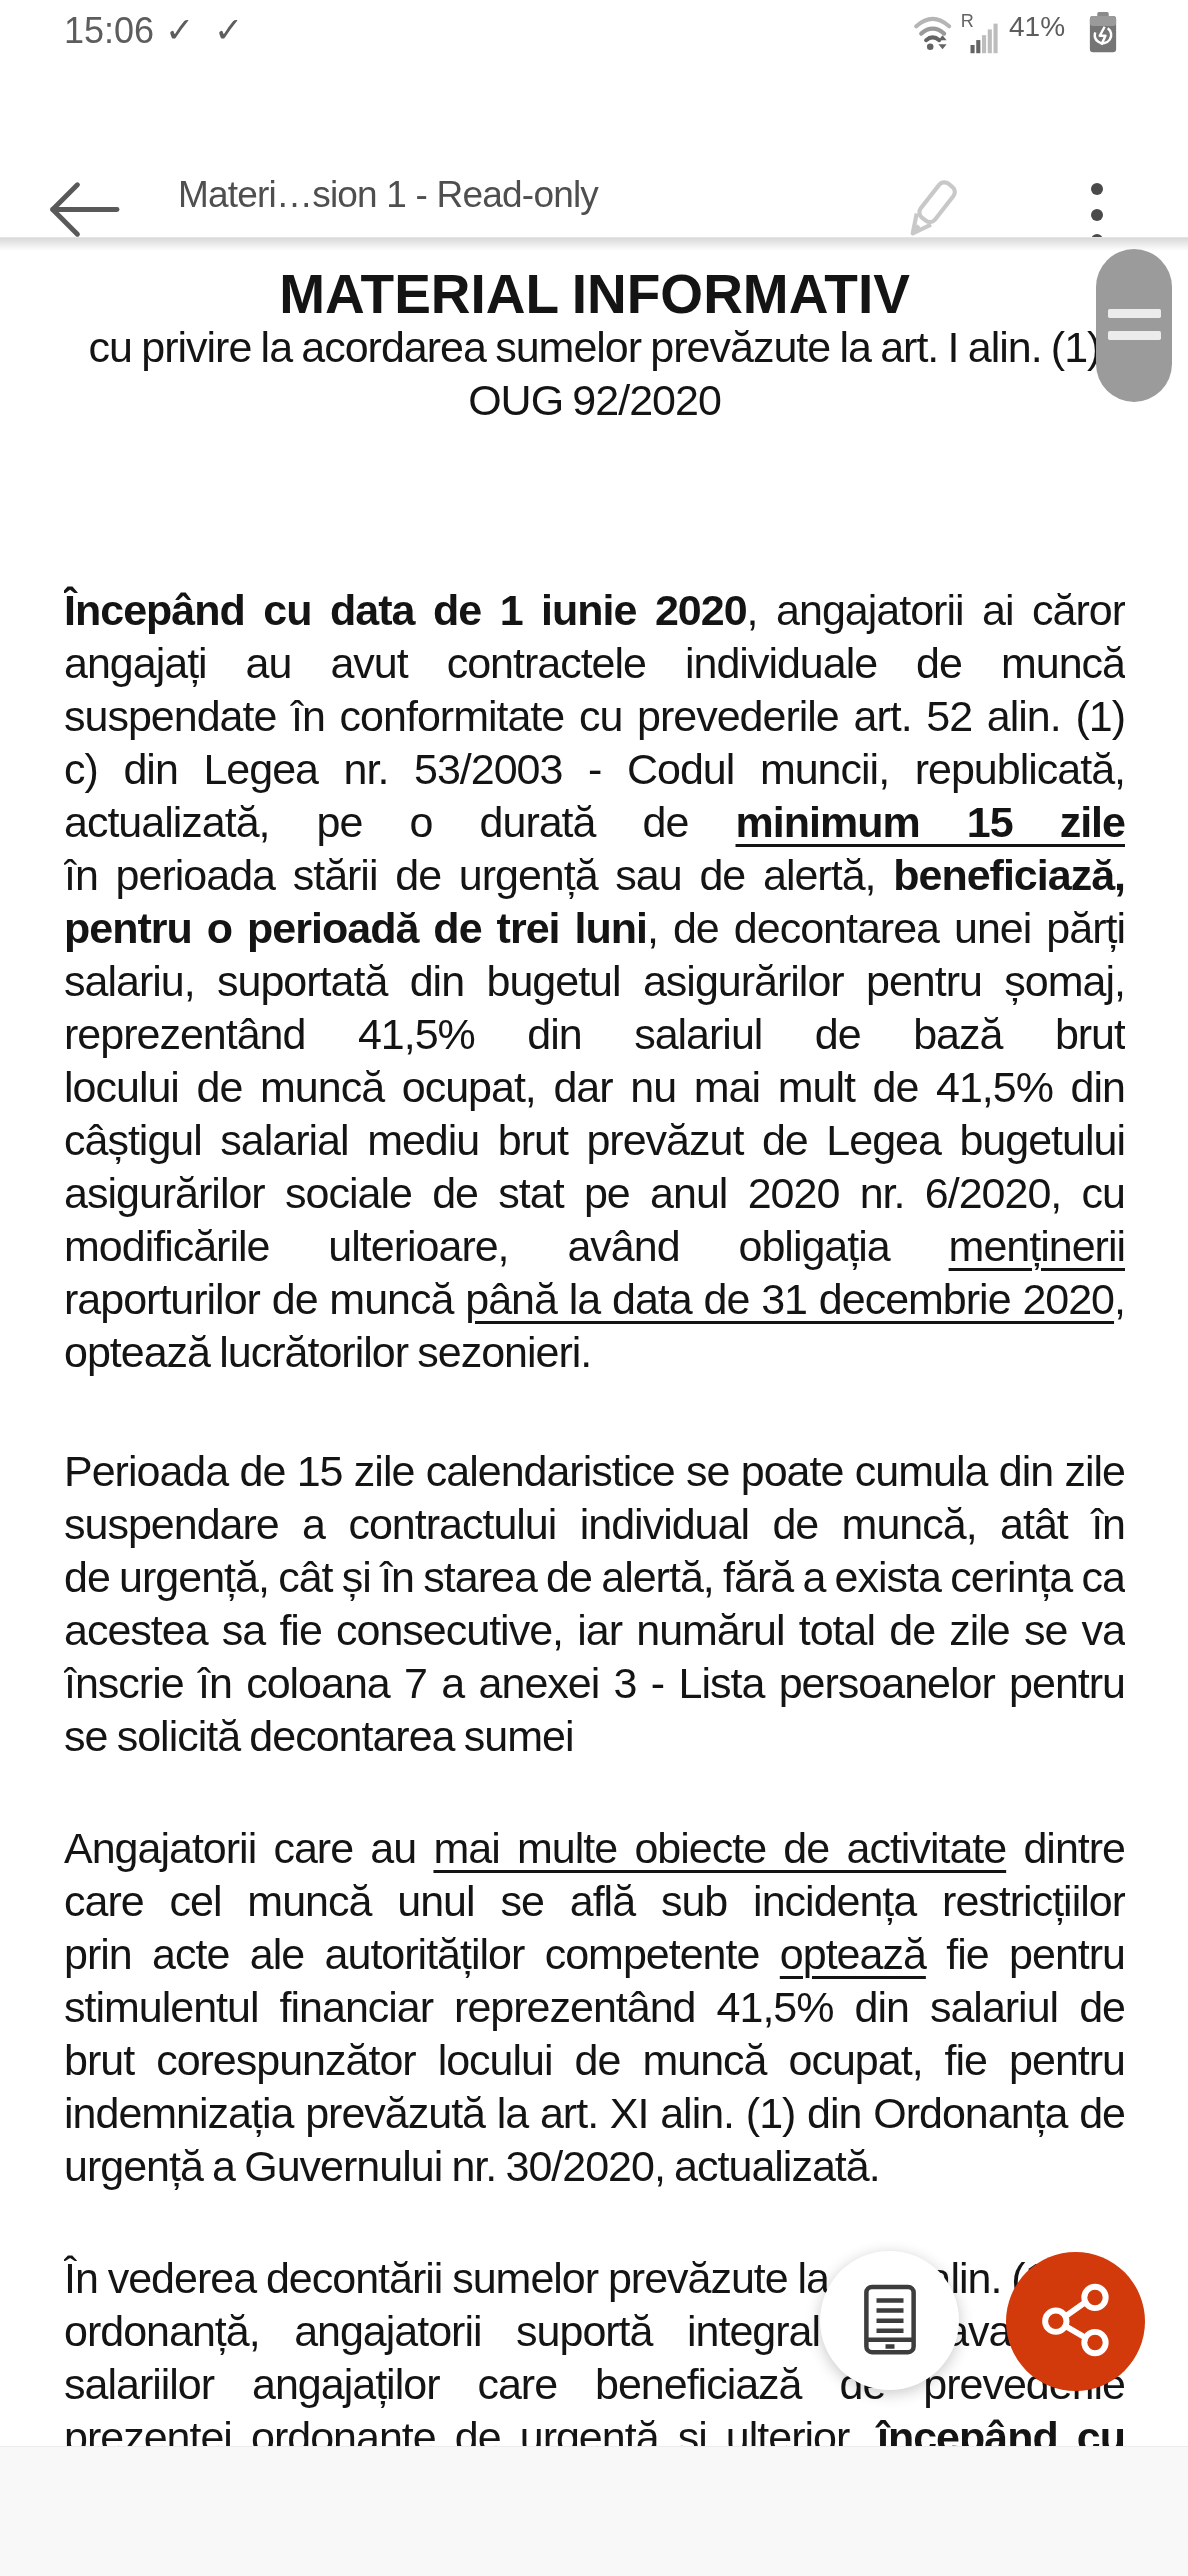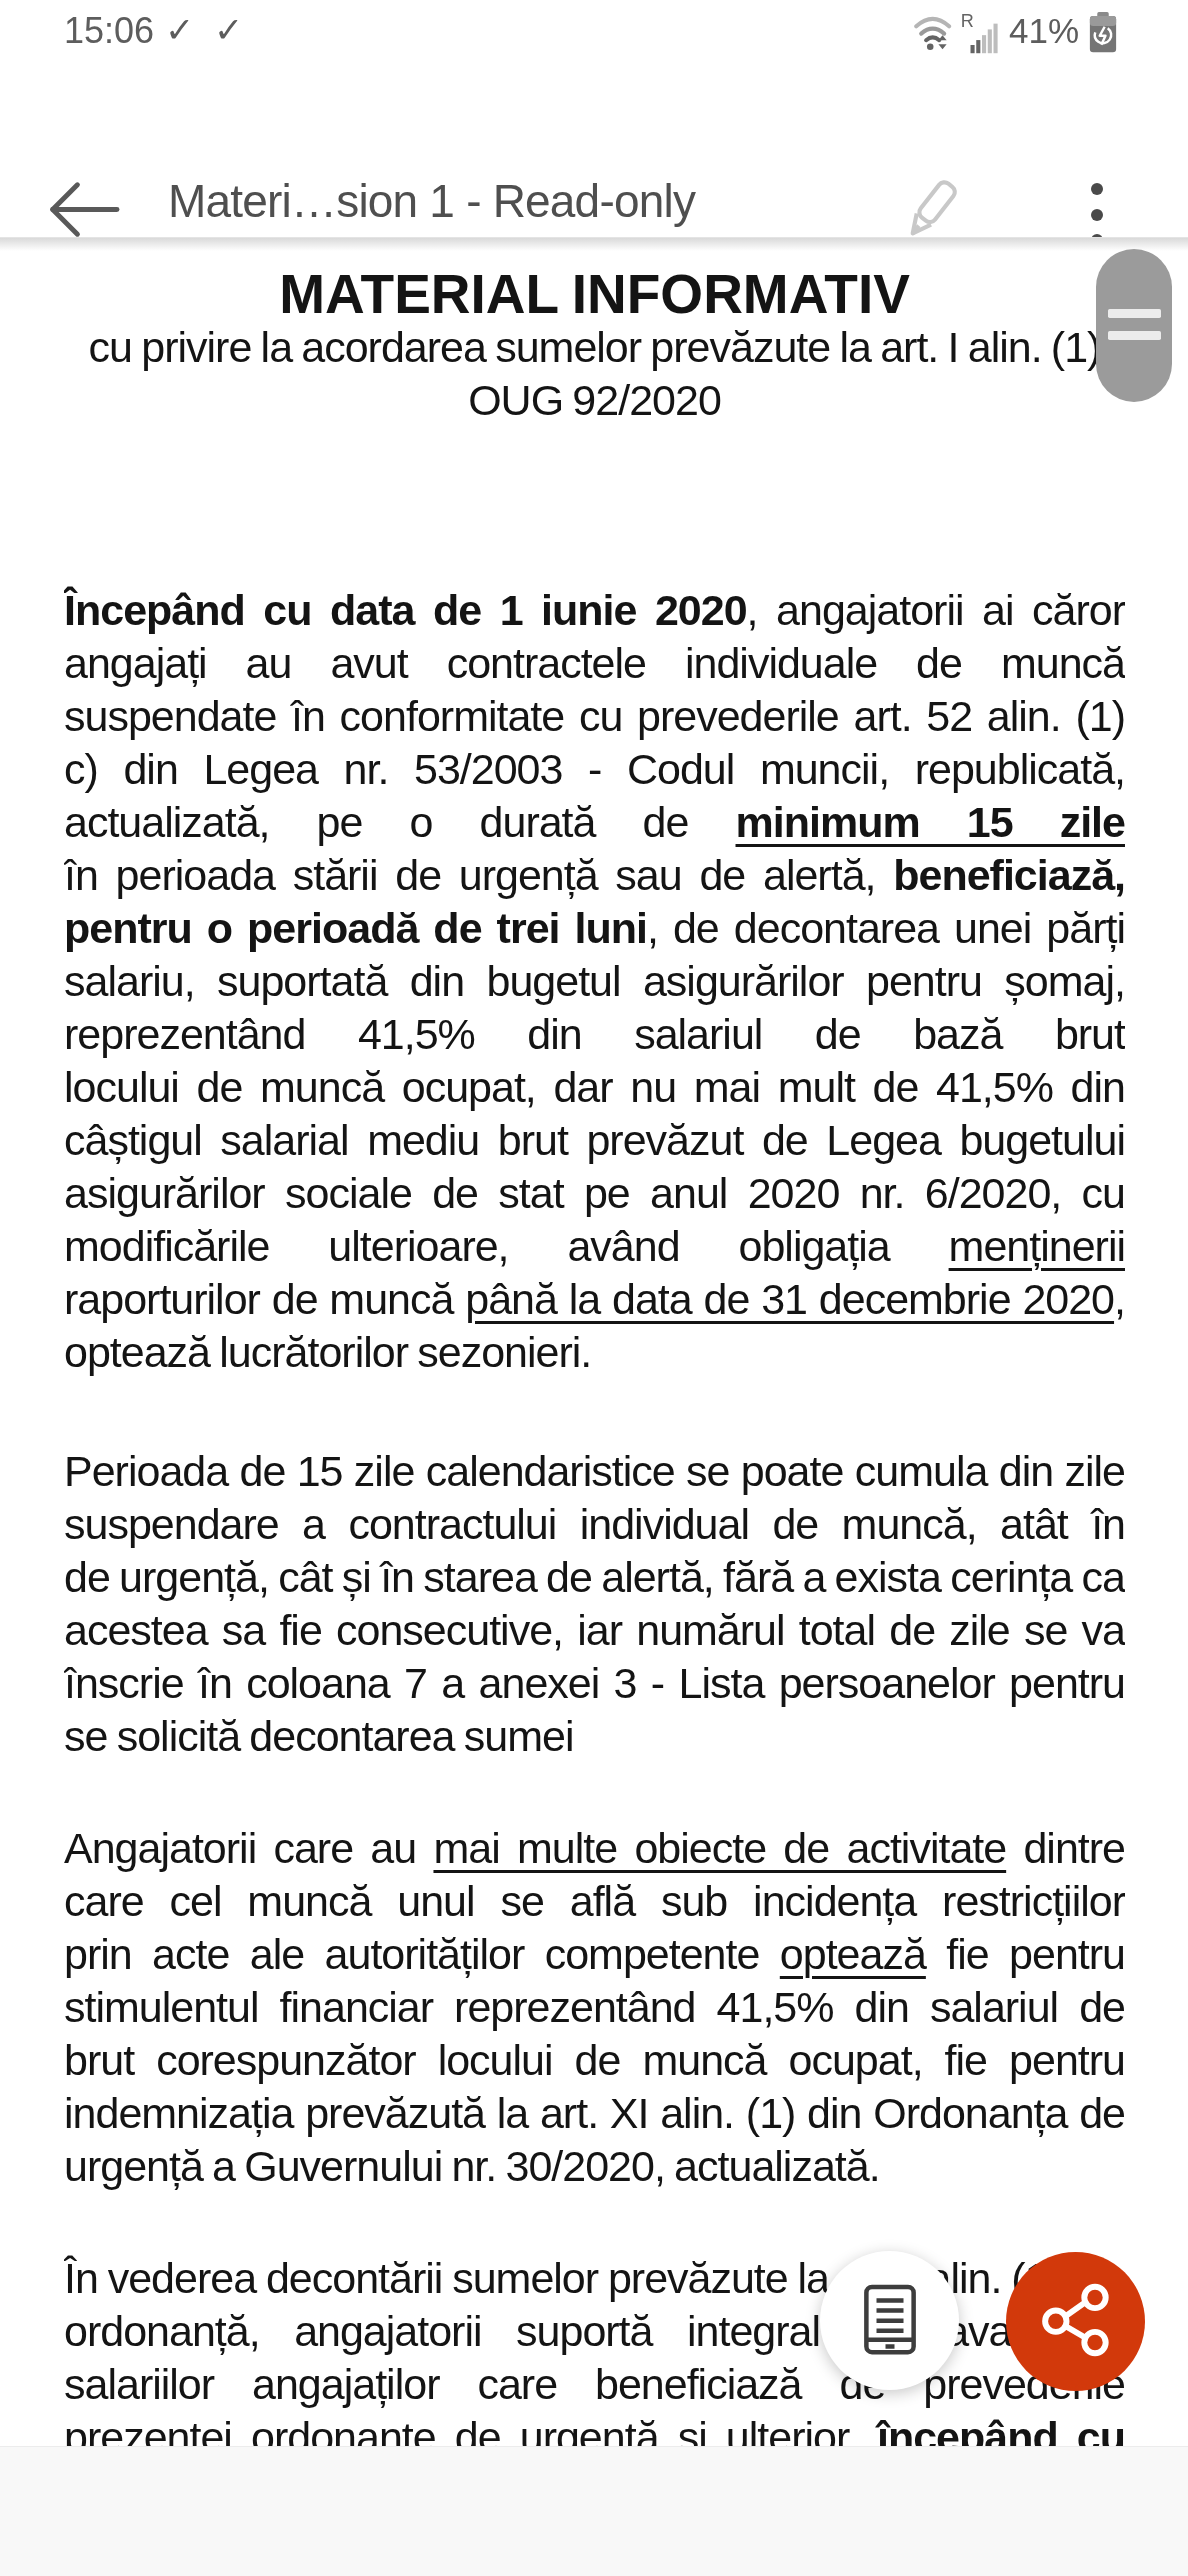--- a/index.html
+++ b/index.html
@@ -6,26 +6,26 @@
   body{
     width:1189px;height:2576px;position:relative;overflow:hidden;
     background:#ffffff;font-family:"Liberation Sans",sans-serif;
   }
   
   .status-bar{position:absolute;left:0;top:0;width:1189px;height:58px;background:#fff;}
   .sb-time{position:absolute;left:64px;top:10px;font-size:36px;color:#5d5d5d;letter-spacing:0;}
   .sb-checks{position:absolute;left:165px;top:10px;font-size:35px;color:#5d5d5d;letter-spacing:5px;}
   .sb-wifi{position:absolute;left:913px;top:13.2px;}
   .sb-sig{position:absolute;left:959px;top:11.6px;}
-  .sb-batt-pct{position:absolute;left:1009px;top:10.7px;font-size:35px;color:#5d5d5d;}
+  .sb-batt-pct{position:absolute;left:1009px;top:10.7px;font-size:28px;color:#5d5d5d;}
   .sb-batt{position:absolute;left:1088px;top:11.6px;}
   
   .title-bar{position:absolute;left:0;top:58px;width:1189px;height:179px;background:#fff;}
   .tb-back{position:absolute;left:46px;top:121px;}
-  .tb-title{position:absolute;left:168px;top:116px;font-size:46px;color:#4f4f4f;letter-spacing:-0.8px;white-space:nowrap;}
+  .tb-title{position:absolute;left:178px;top:116px;font-size:37px;color:#4f4f4f;letter-spacing:-0.8px;white-space:nowrap;}
   .tb-pencil{position:absolute;left:893px;top:114px;}
   .tb-dots{position:absolute;left:1091px;top:125px;width:13.2px;}
   .tb-dots i{display:block;width:12.4px;height:12.4px;border-radius:50%;background:#4a4a4a;margin-bottom:13.2px;}
   
   .doc{position:absolute;left:0;top:237px;width:1189px;height:2209px;background:#fff;overflow:hidden;border-top:1.7px solid #e4e4e4;}
   .doc-shadow{position:absolute;left:0;top:0;width:100%;height:13.2px;background:linear-gradient(#d9d9d9,rgba(255,255,255,0));}
   .doc-text{padding:0 64px;color:#141414;}
   .block .line{font-size:43px;line-height:53px;height:53px;letter-spacing:-1px;word-spacing:-1.7px;overflow:hidden;}
   .block.center .line{text-align:center;}
   .block.justify .line{text-align:justify;text-align-last:justify;}

